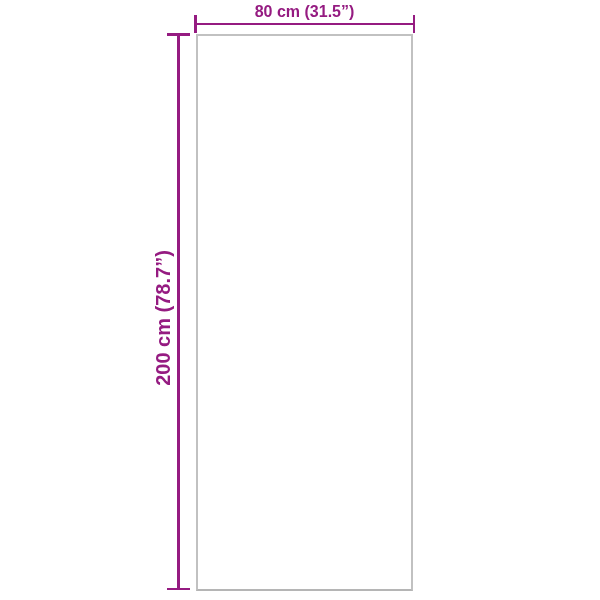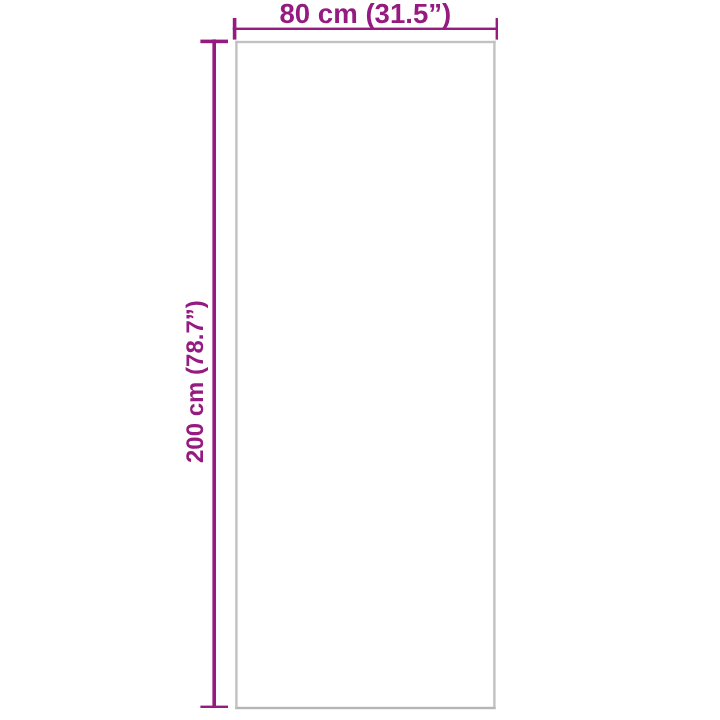--- a/index.html
+++ b/index.html
@@ -59,21 +59,21 @@
     top: 0;
     width: 2.5px;
     height: 18px;
   }
   .width-label {
     position: absolute;
     left: 194px;
     top: 0;
     width: 221px;
     text-align: center;
-    font-size: 23px;
+    font-size: 16px;
     line-height: 23px;
     font-weight: bold;
     color: var(--accent, #951b81);
     white-space: nowrap;
   }
 
   
   .dim-left {
     position: absolute;
     left: 167px;

